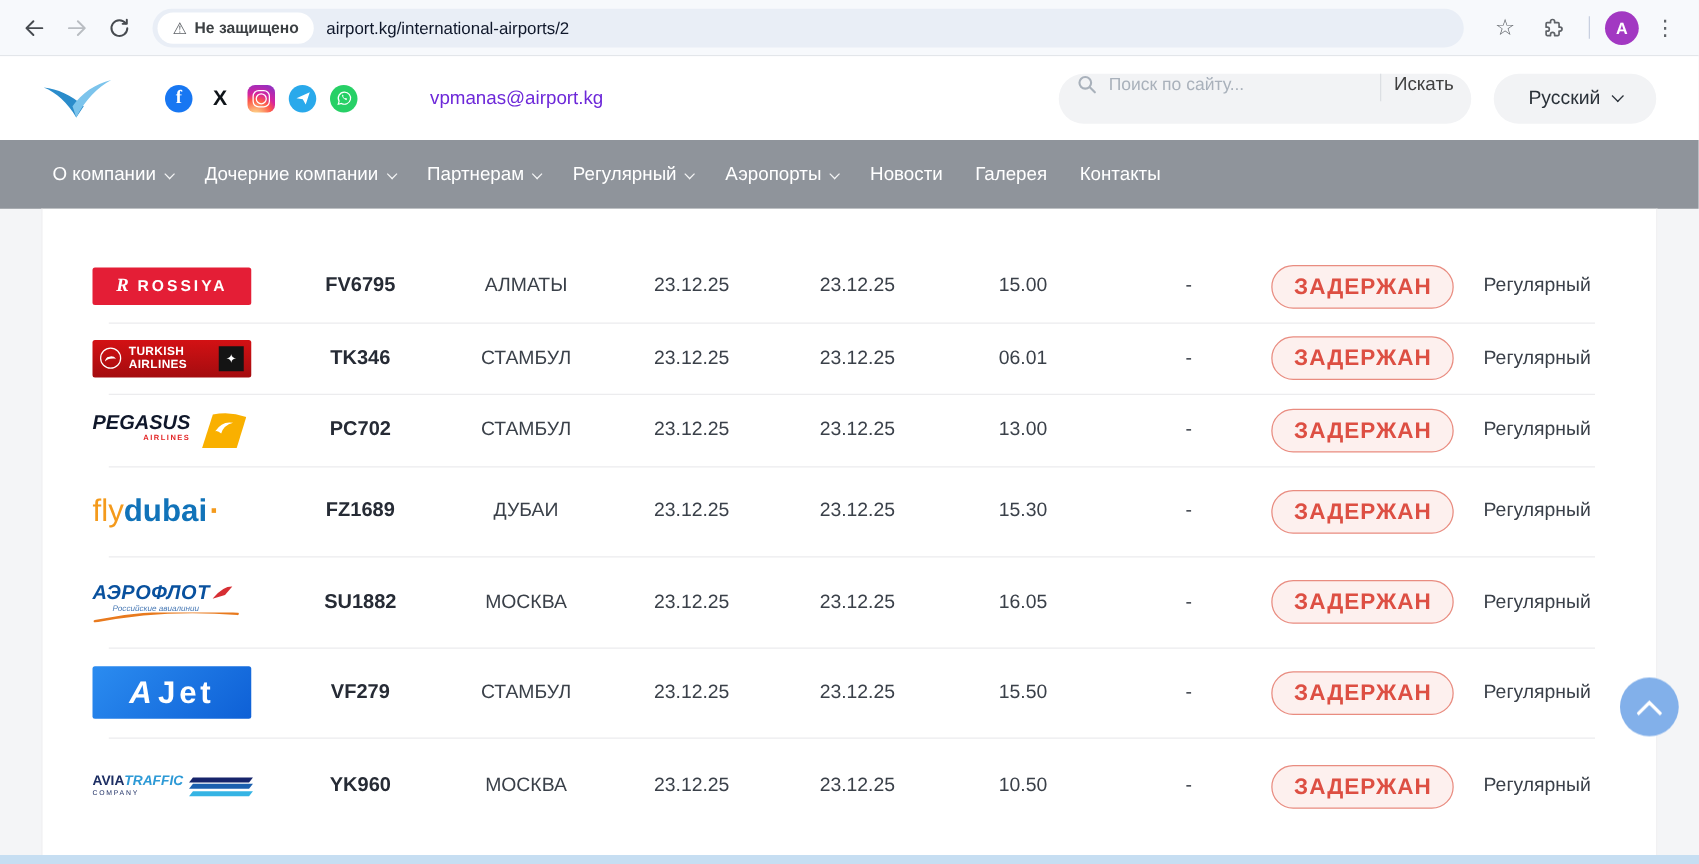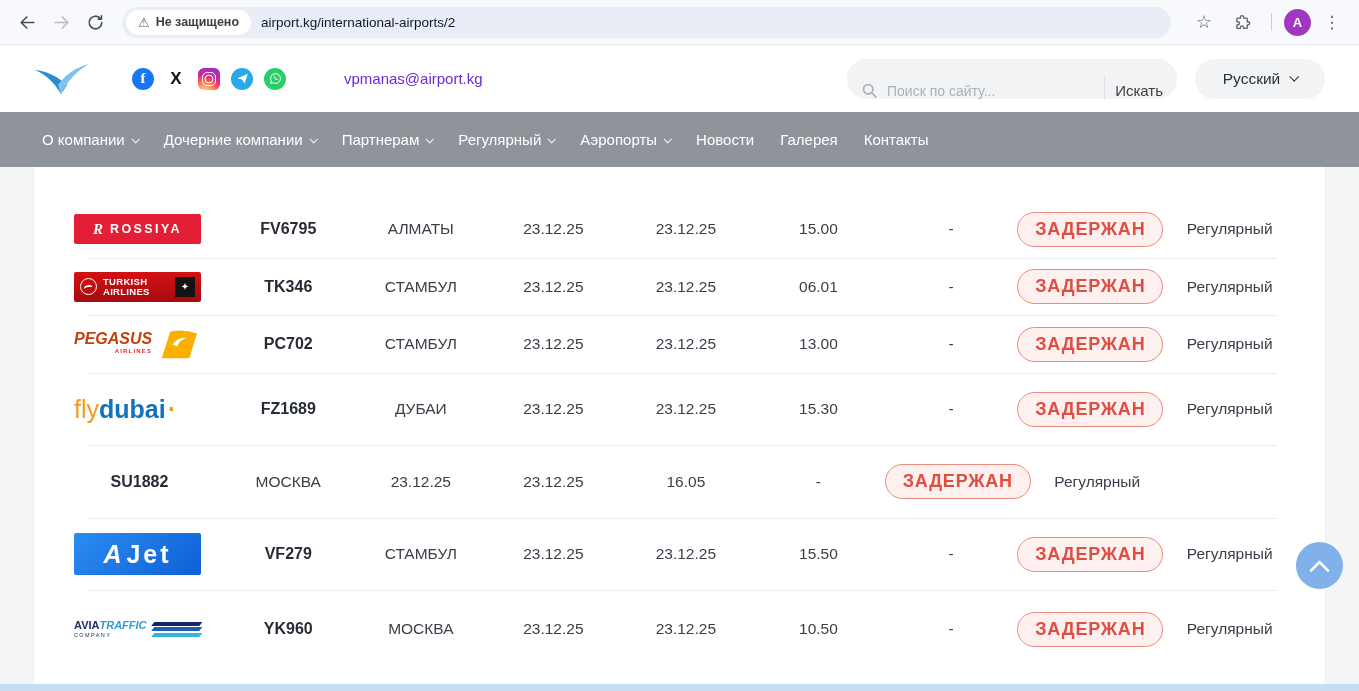--- a/index.html
+++ b/index.html
@@ -36,21 +36,21 @@
   .soc-ig { border-radius:6px;
     background:radial-gradient(circle at 28% 115%, #fdf497 0%, #fd5949 45%, #d6249f 62%, #962fbf 90%); position:relative; }
   .soc-ig::before { content:""; position:absolute; inset:4px; border:1.6px solid #fff; border-radius:5px; }
   .soc-ig::after { content:""; position:absolute; width:7px; height:7px; border:1.6px solid #fff;
     border-radius:50%; left:50%; top:50%; transform:translate(-50%,-50%); }
   .soc-tg { background:#29a9eb; }
   .soc-wa { background:#27d066; }
   .email { margin-left:58px; color:#6d28d9; font-size:15px; cursor:pointer; }
   .hdr-right { margin-left:auto; display:flex; align-items:center; gap:18px; }
   .searchbar { width:330px; height:40px; background:#f2f3f5; border-radius:20px; display:flex;
-    align-items:flex-end; padding:0 14px; }
+    align-items:flex-start; padding:0 14px; }
   .searchbar input { flex:1; border:none; outline:none; background:transparent; font-size:14px;
     color:#40464e; margin-left:9px; font-family:"Liberation Sans",sans-serif; }
   .searchbar input::placeholder { color:#a9b1bb; }
   .search-div { width:1px; height:22px; background:#dcdfe3; margin:0 10px; }
   .search-btn { background:none; border:none; color:#404040; font-size:15px; cursor:pointer;
     font-family:"Liberation Sans",sans-serif; }
   .lang-pill { width:130px; height:40px; background:#f2f3f5; border-radius:20px; display:flex;
     align-items:center; justify-content:center; gap:10px; color:#2a3139; font-size:15.5px; cursor:pointer; }
 
   .chev { display:inline-block; width:6px; height:6px; border-right:1.5px solid currentColor;
@@ -93,21 +93,21 @@
     display:flex; align-items:center; gap:6px; padding:0 6px; border-radius:2px; }
   .lg-turk .circ { width:17px; height:17px; border:1.5px solid #fff; border-radius:50%; flex:none; position:relative; }
   .lg-turk .circ::after { content:""; position:absolute; left:3px; top:6px; width:9px; height:5px;
     border-top:2px solid #fff; border-radius:50% 50% 0 0; transform:rotate(-12deg); }
   .lg-turk .tcol { display:flex; flex-direction:column; line-height:1.05; font-weight:800;
     font-size:9.5px; letter-spacing:.3px; }
   .lg-turk .sq { margin-left:auto; width:20px; height:20px; background:#141414; color:#fff;
     display:flex; align-items:center; justify-content:center; font-size:10px; }
   .lg-peg { display:flex; align-items:flex-end; gap:3px; }
   .lg-peg .tcol { display:flex; flex-direction:column; align-items:flex-end; line-height:1; padding-bottom:6px; }
-  .lg-peg .name { color:#c2410c; font-weight:800; font-style:italic; font-size:16px;text-align:center; }
+  .lg-peg .name { color:#0f172a; font-weight:800; font-style:italic; font-size:16px;text-align:center; }
   .lg-peg .sub { color:#e32526; font-weight:700; font-size:6px; letter-spacing:1.2px; margin-top:1px; }
   .lg-fd { display:flex; align-items:baseline; font-size:25px; line-height:1; }
   .lg-fd .fd1 { color:#f49a1c; font-weight:400; }
   .lg-fd .fd2 { color:#1173b9; font-weight:800; }
   .lg-fd .fdd { color:#f49a1c; font-weight:800; margin-left:2px; }
   .lg-aer { display:flex; flex-direction:column; }
   .lg-aer .top { display:flex; align-items:center; gap:2px; }
   .lg-aer .name { color:#09519e; font-weight:800; font-style:italic; font-size:16px; letter-spacing:.4px; }
   .lg-aer .sub { color:#4a7ab5; font-size:6.5px; font-style:italic; margin:0 0 1px 16px; }
   .lg-ajet { width:127px; height:42px; background:linear-gradient(135deg,#2b8cf0,#0e60d6);
@@ -330,20 +330,34 @@
         <div class="td">ДУБАИ</div>
         <div class="td">23.12.25</div>
         <div class="td">23.12.25</div>
         <div class="td">15.30</div>
         <div class="td">-</div>
         <div class="td"><span class="badge">ЗАДЕРЖАН</span></div>
         <div class="td">Регулярный</div>
       </div>
 
       <div class="tr">
+        <div class="td td-logo">
+          <div class="lg-aer">
+            <span class="top">
+              <span class="name">АЭРОФЛОТ</span>
+              <svg width="16" height="12" viewBox="0 0 16 12">
+                  <path d="M0 10 Q8 0 16 0 L10 7 Z" fill="#d62e33"></path>
+                </svg>
+            </span>
+            <span class="sub">Российские авиалинии</span>
+            <svg width="118" height="8" viewBox="0 0 118 8" style="margin-top:-2px">
+                <path d="M2 7 Q58 -4 116 1" stroke="#e87a1e" stroke-width="2.2" fill="none" stroke-linecap="round"></path>
+              </svg>
+          </div>
+        </div>
         <div class="td td-flight">SU1882</div>
         <div class="td">МОСКВА</div>
         <div class="td">23.12.25</div>
         <div class="td">23.12.25</div>
         <div class="td">16.05</div>
         <div class="td">-</div>
         <div class="td"><span class="badge">ЗАДЕРЖАН</span></div>
         <div class="td">Регулярный</div>
       </div>
 

